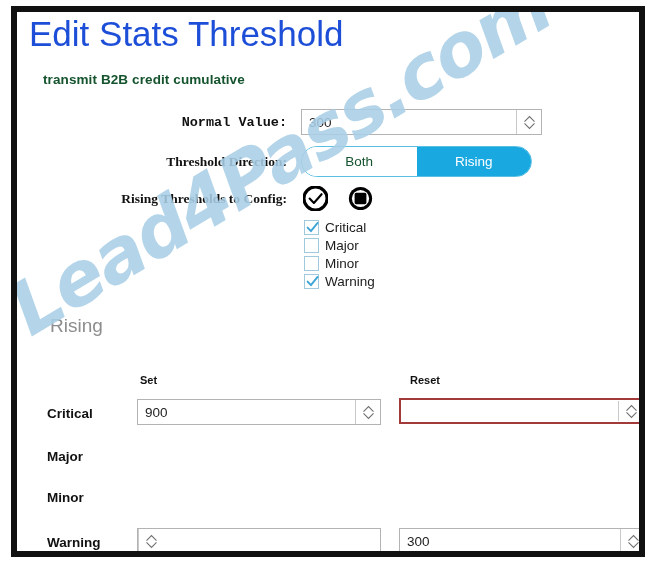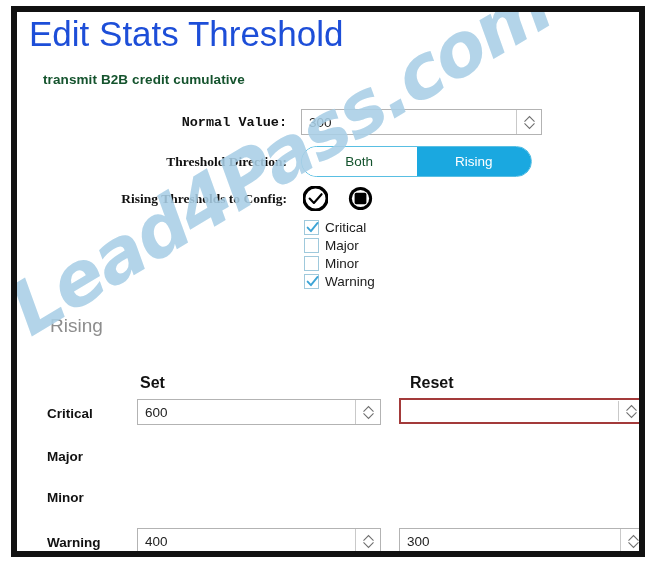--- a/index.html
+++ b/index.html
@@ -205,21 +205,21 @@
     left: 33px;
     top: 303px;
     font-size: 19px;
     color: #8d8d8d;
     font-weight: 400;
   }
 
   
   .col-head {
     position: absolute;
-    font-size: 16px;
+    font-size: 11px;
     font-weight: bold;
     color: #111111;
   }
   .row-label {
     position: absolute;
     font-size: 13.5px;
     font-weight: bold;
     color: #111111;
     white-space: nowrap;
   }
@@ -304,21 +304,21 @@
       </div>
 
       <div id="section-rising">Rising</div>
 
       <div class="col-head" style="left:123px; top:362px;">Set</div>
       <div class="col-head" style="left:393px; top:362px;">Reset</div>
 
       <div class="row-label" style="left:30px; top:394px;">Critical</div>
 
       <div class="numfield" style="left:120px; top:387px; width:244px;">
-        <div class="nf-value">600</div>
+        <div class="nf-value">900</div>
         <div class="nf-spin">
           <svg width="13" height="15" viewBox="0 0 13 15">
             <path d="M1.5 6.6 L6.5 1.6 L11.5 6.6" fill="none" stroke="#6f6f6f" stroke-width="1.1"></path>
             <path d="M1.5 8.4 L6.5 13.4 L11.5 8.4" fill="none" stroke="#6f6f6f" stroke-width="1.1"></path>
           </svg>
         </div>
       </div>
 
       <div class="numfield invalid" style="left:382px; top:386px; width:247px;">
         <div class="nf-value"></div>
@@ -330,21 +330,20 @@
         </div>
       </div>
 
       <div class="row-label" style="left:30px; top:437px;">Major</div>
 
       <div class="row-label" style="left:30px; top:478px;">Minor</div>
 
       <div class="row-label" style="left:30px; top:523px;">Warning</div>
 
       <div class="numfield" style="left:120px; top:516px; width:244px;">
-        <div class="nf-value">400</div>
         <div class="nf-spin">
           <svg width="13" height="15" viewBox="0 0 13 15">
             <path d="M1.5 6.6 L6.5 1.6 L11.5 6.6" fill="none" stroke="#6f6f6f" stroke-width="1.1"></path>
             <path d="M1.5 8.4 L6.5 13.4 L11.5 8.4" fill="none" stroke="#6f6f6f" stroke-width="1.1"></path>
           </svg>
         </div>
       </div>
 
       <div class="numfield" style="left:382px; top:516px; width:247px;">
         <div class="nf-value">300</div>

